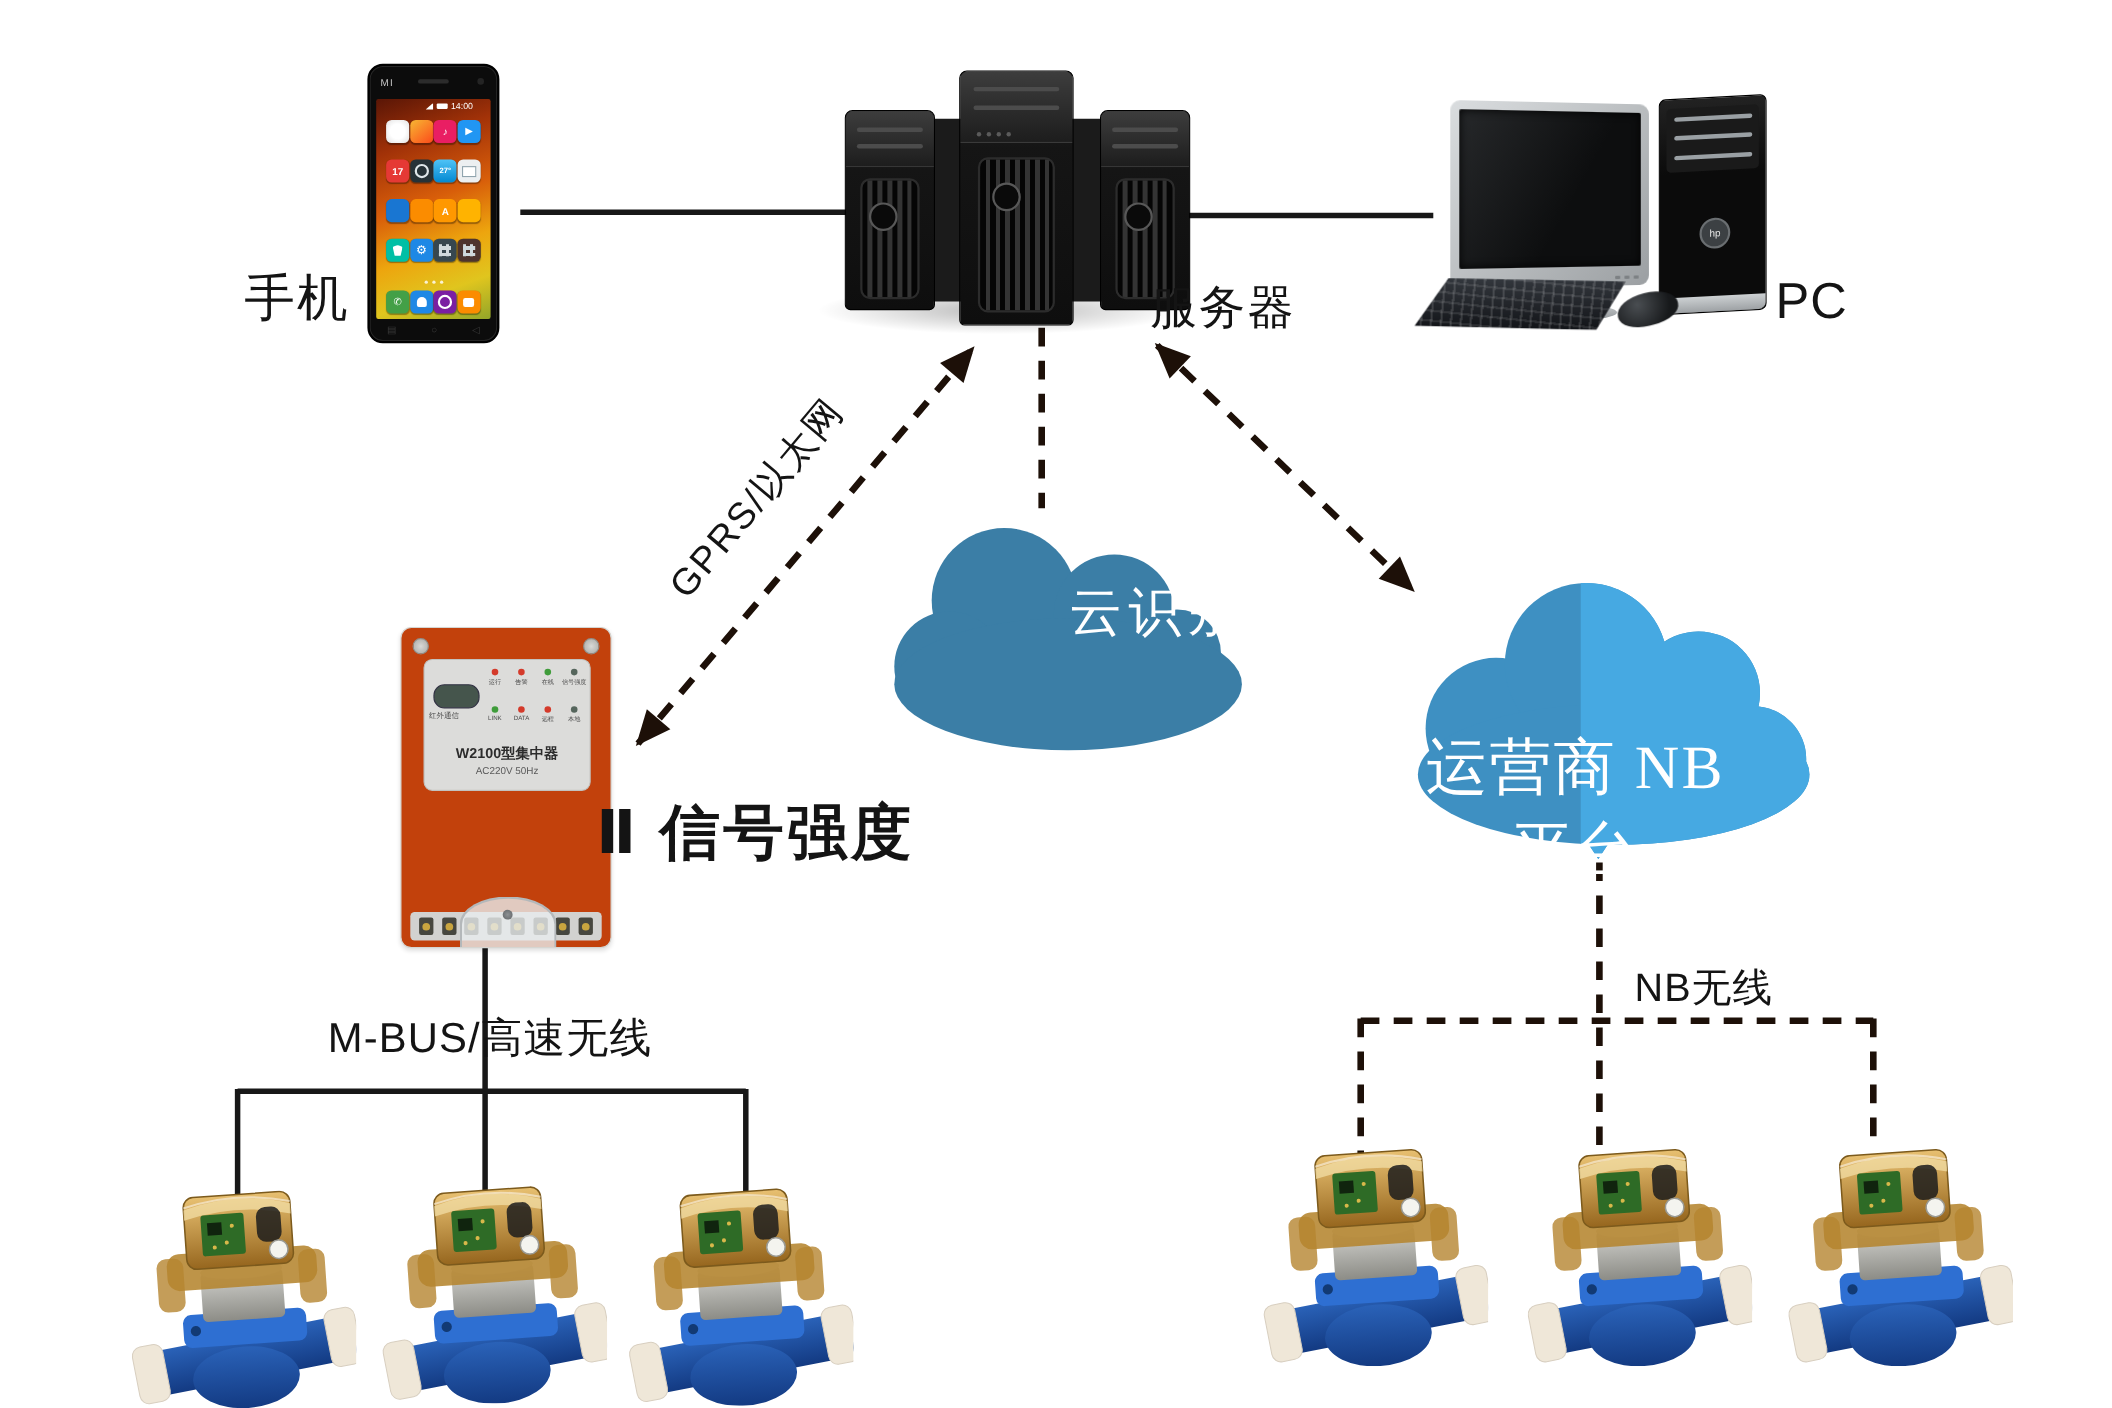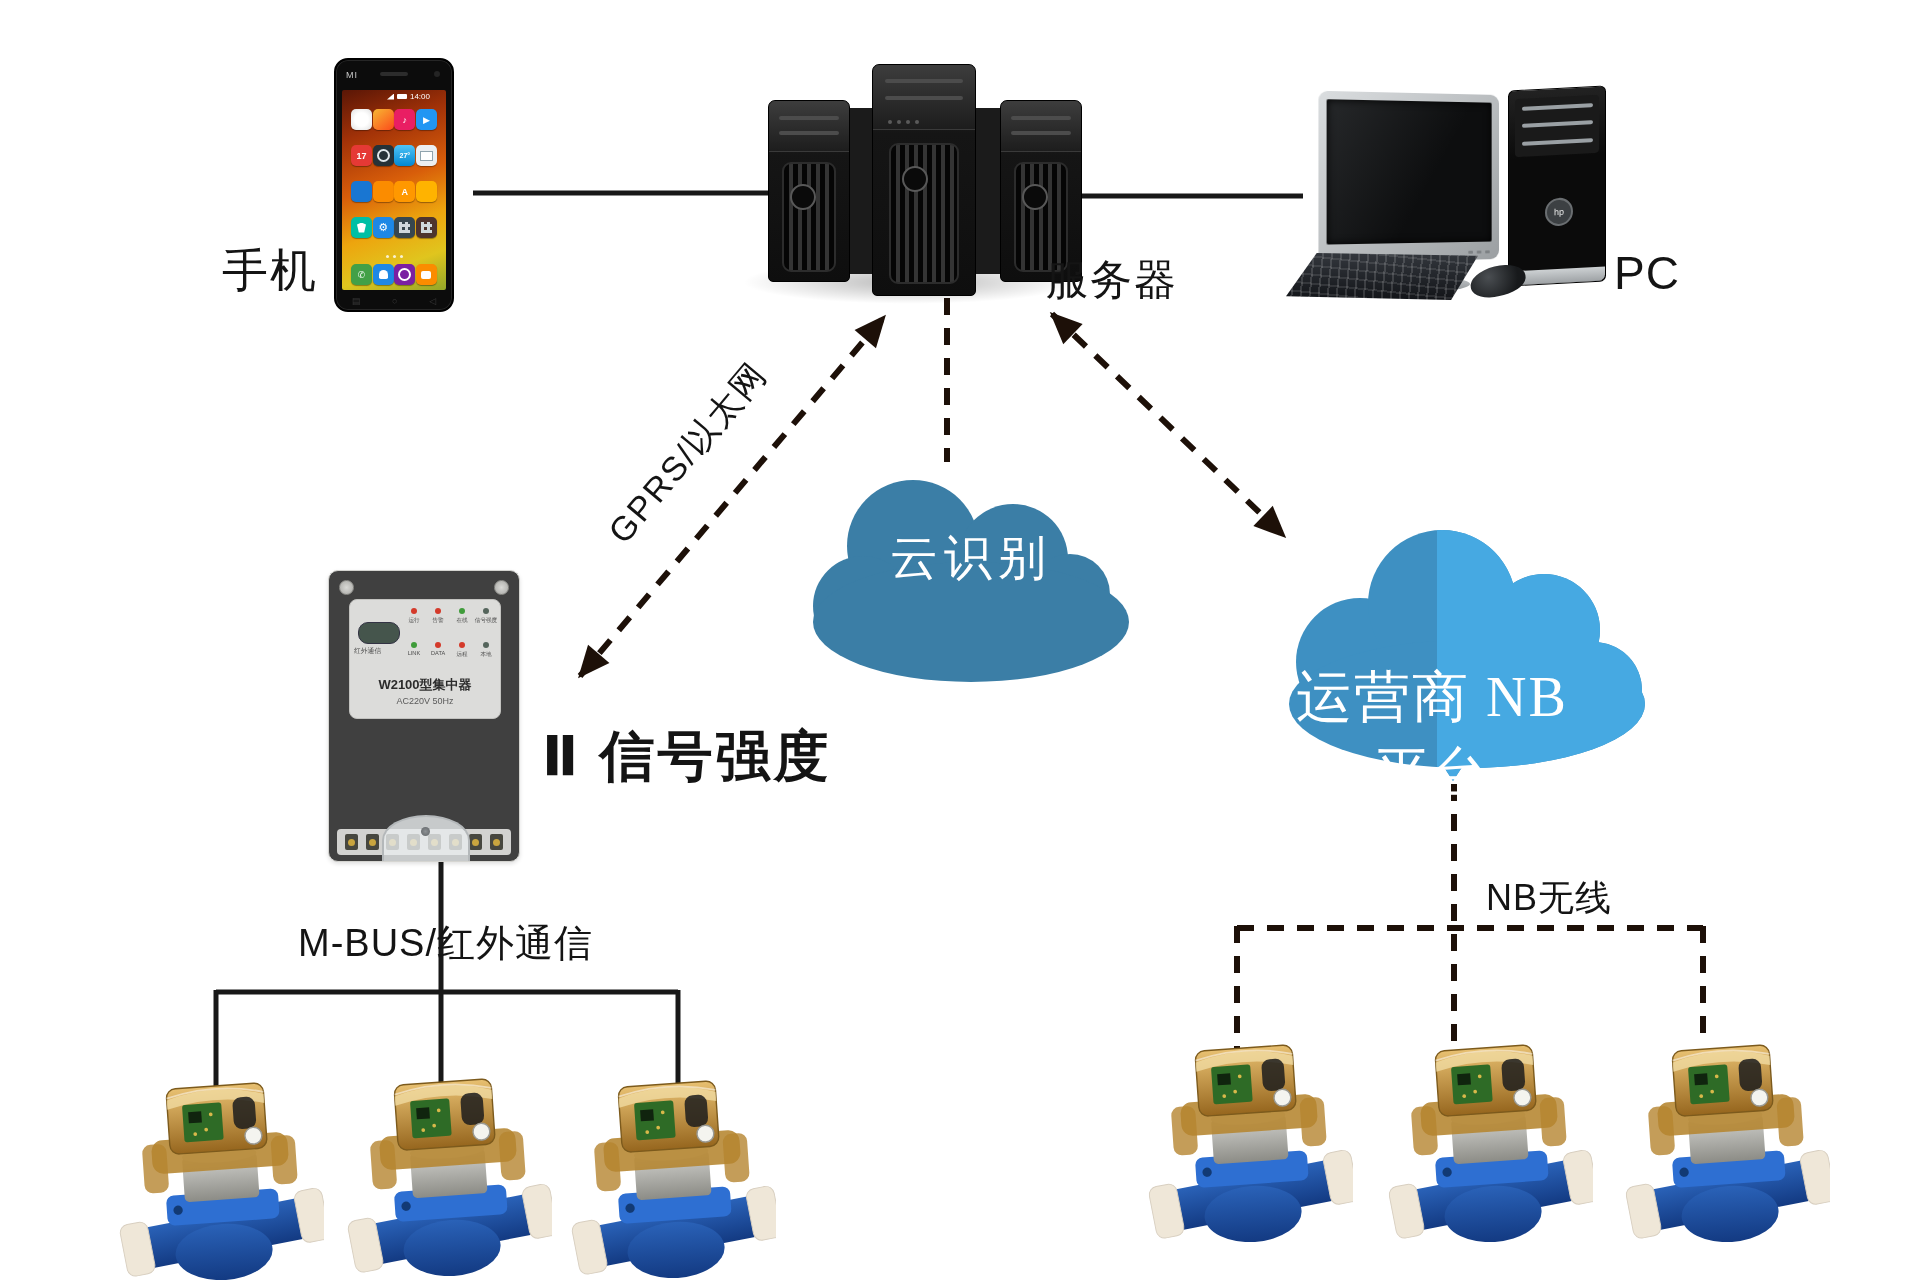--- a/index.html
+++ b/index.html
@@ -105,27 +105,27 @@
   .kbd{left:1286px;top:252px;width:192px;height:48px;z-index:4;
        background:linear-gradient(#34383e,#121418),
                   repeating-linear-gradient(96deg,rgba(255,255,255,.14) 0 2px,transparent 2px 9px),
                   repeating-linear-gradient(6deg,rgba(255,255,255,.10) 0 2px,transparent 2px 9px);
        background-blend-mode:overlay;clip-path:polygon(16% 2%,100% 8%,86% 100%,0 92%)}
   .mouse{left:1470px;top:266px;width:56px;height:30px;border-radius:50% 50% 46% 46%;
          background:radial-gradient(circle at 35% 30%,#4a4e52,#17191b 70%);transform:rotate(-14deg);z-index:4}
 
   
   .cloud{position:absolute;z-index:2}
-  .cloud-teal-text{position:absolute;left:0;right:0;top:66px;text-align:center;color:#fff;
+  .cloud-teal-text{position:absolute;left:0;right:0;top:66px;text-align:right;color:#fff;
                    font-size:48px;line-height:56px;letter-spacing:6px;z-index:3}
   .cloud-nb-text{position:absolute;left:0;width:320px;top:148px;text-align:center;color:#fff;
                  font-family:"Liberation Serif","DejaVu Serif",serif;font-size:56px;letter-spacing:2px;z-index:3}
 
   
-  .conc{left:328px;top:570px;width:190px;height:290px;background:#404040;border:1px solid #d5d5d1;
+  .conc{left:364px;top:570px;width:190px;height:290px;background:#c2410c;border:1px solid #d5d5d1;
         border-radius:10px;box-shadow:0 2px 4px rgba(0,0,0,.12);z-index:3}
   .screw{position:absolute;width:13px;height:13px;border-radius:50%;background:radial-gradient(#d9d9d6,#a8a8a4);
          border:1px solid #8e8e8a}
   .conc-panel{position:absolute;left:20px;top:28px;width:150px;height:118px;background:#dcdcda;
               border:1px solid #c2c2bf;border-radius:8px}
   .ir-oval{position:absolute;left:8px;top:22px;width:40px;height:20px;border-radius:10px;background:#45554c;border:1px solid #334}
   .ir-lbl{position:absolute;left:4px;top:46px;font-size:8px;color:#4a4a4a;transform:scale(.85);transform-origin:left top;white-space:nowrap}
   .ledrow{position:absolute;left:56px;display:flex;gap:8px}
   .led{display:flex;flex-direction:column;align-items:center;width:16px}
   .led i{width:6px;height:6px;border-radius:50%;margin-bottom:2px}
@@ -488,16 +488,16 @@
     </svg>
   <svg class="meter" style="left:1624px;top:1044px">
       <use href="#meterSym"></use>
     </svg>
 
   <div class="lbl lbl-phone">手机</div>
   <div class="lbl lbl-server">服务器</div>
   <div class="lbl lbl-pc">PC</div>
   <div class="lbl lbl-conc">Ⅱ 信号强度</div>
   <div class="lbl lbl-gprs">GPRS/以太网</div>
-  <div class="lbl lbl-mbus">M-BUS/红外通信</div>
+  <div class="lbl lbl-mbus">M-BUS/高速无线</div>
   <div class="lbl lbl-nb">NB无线</div>
 
 </div>
 
 </body></html>

